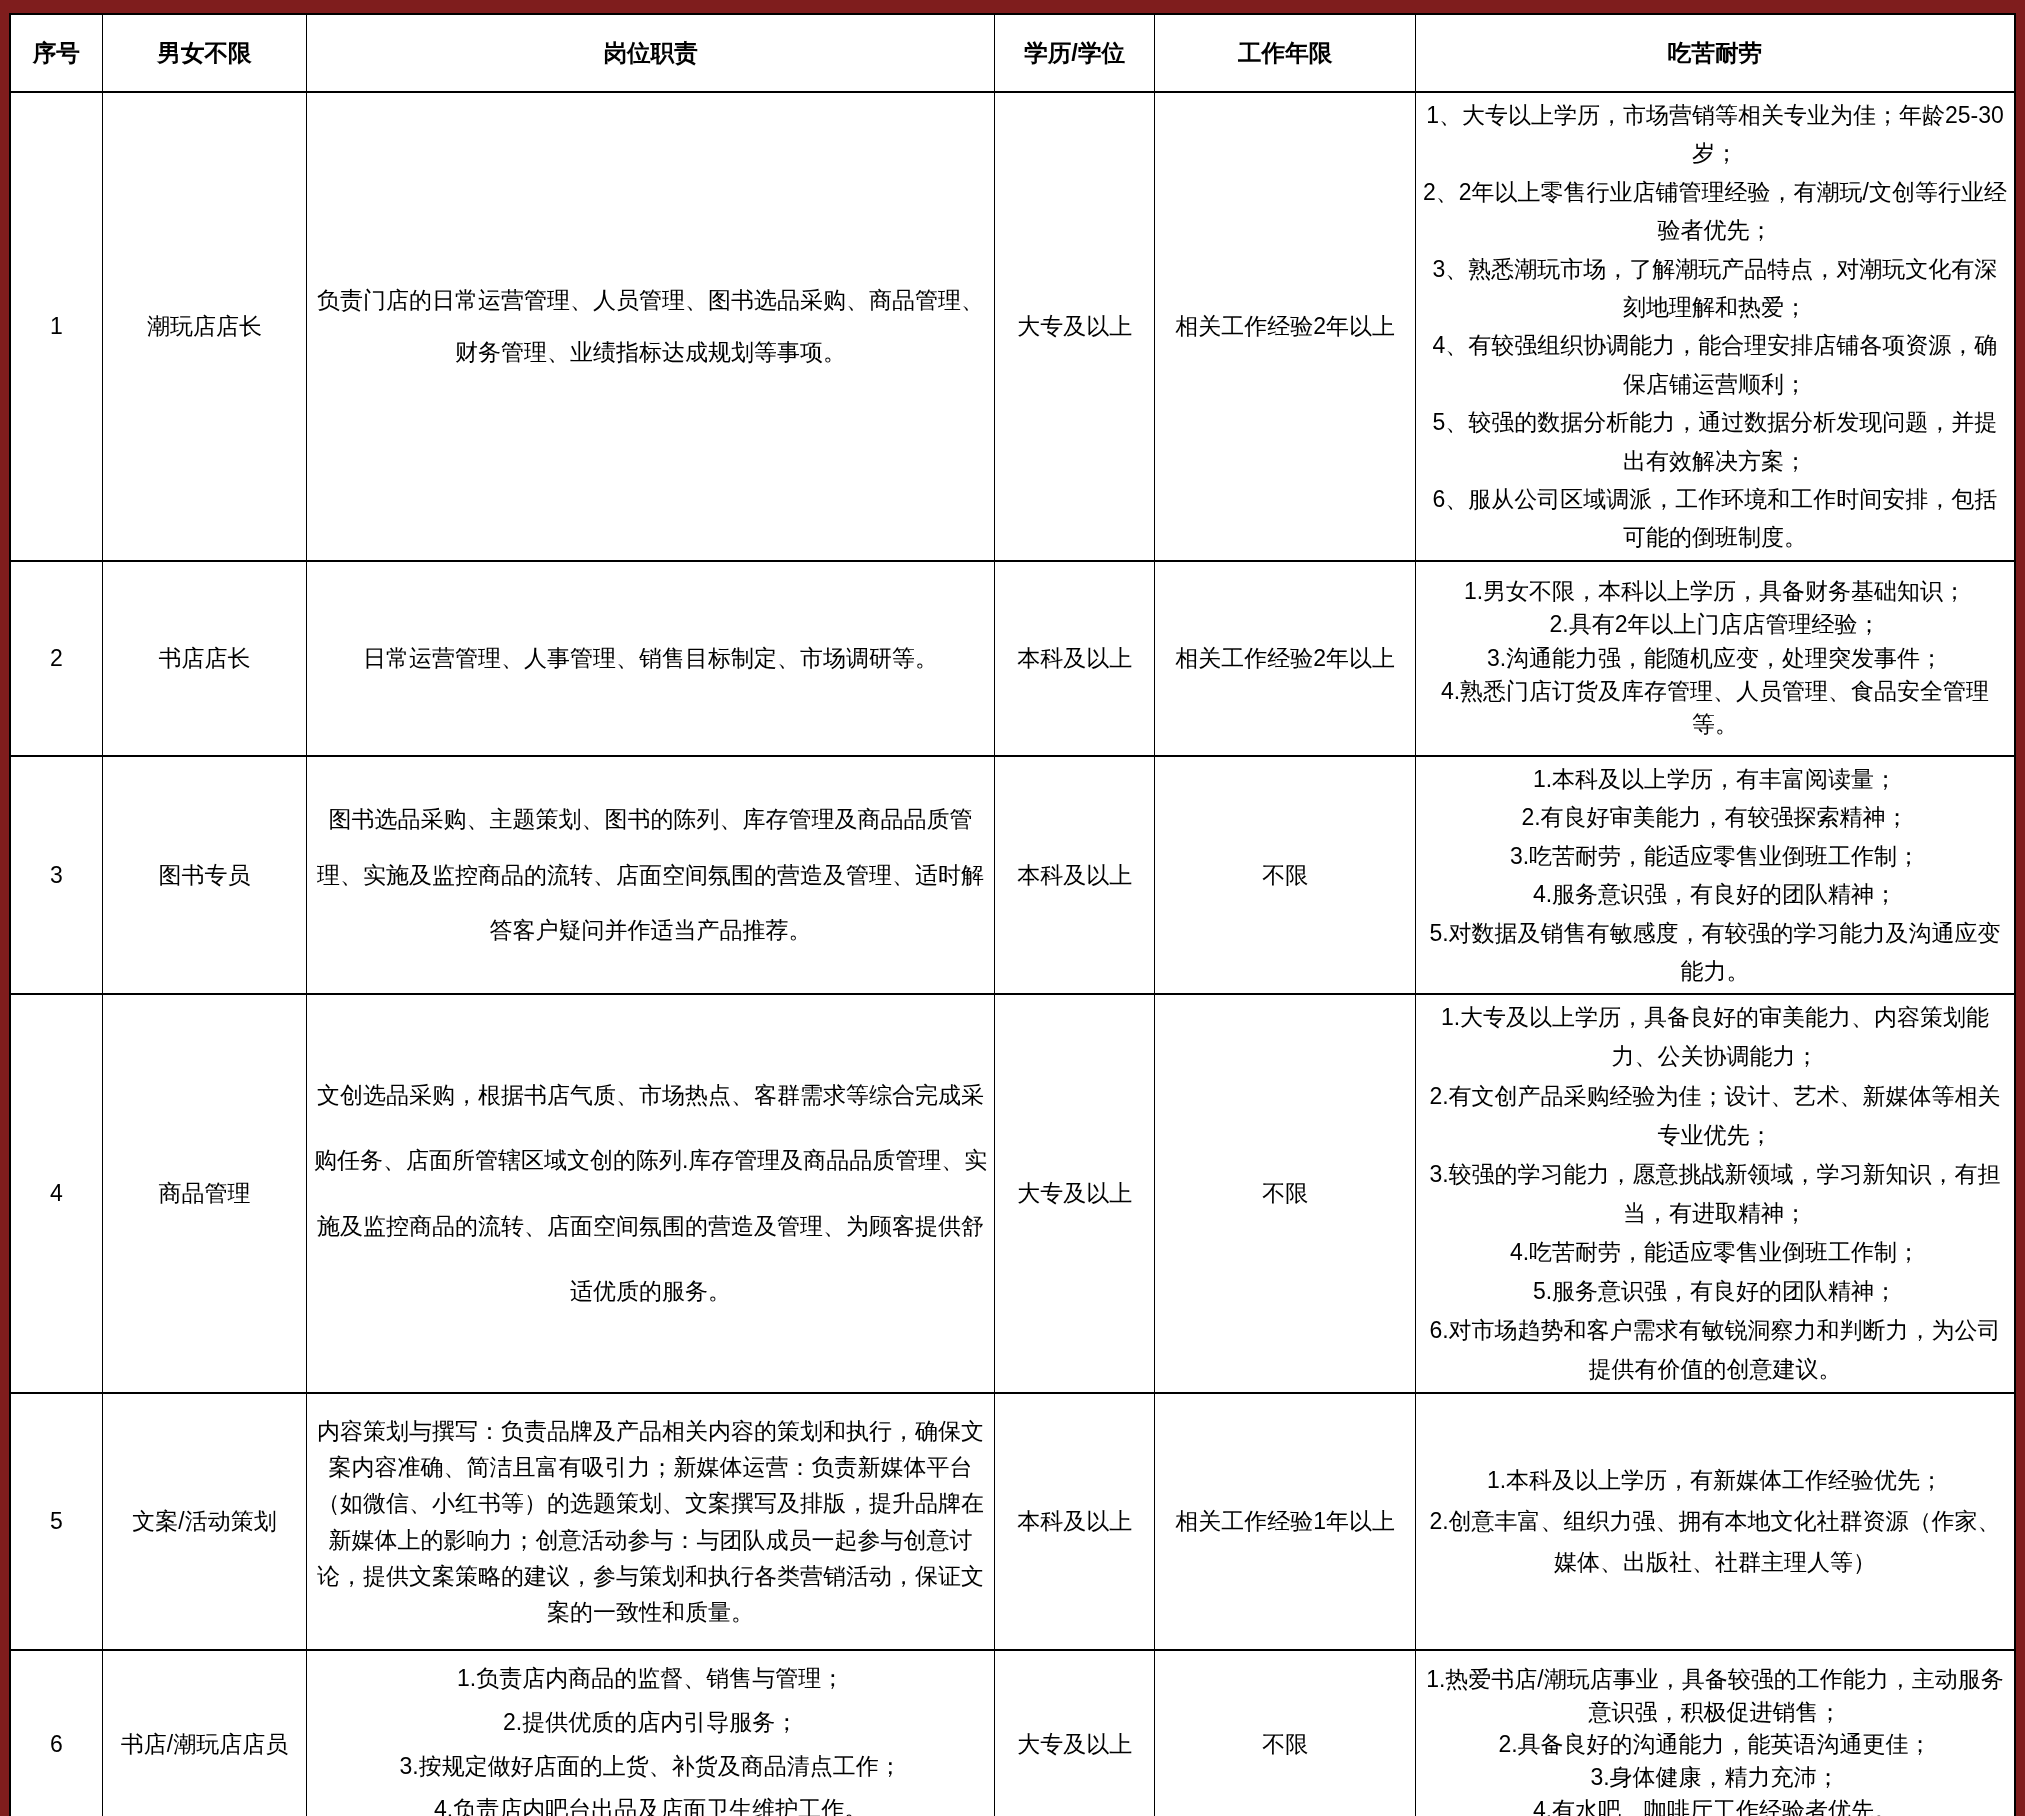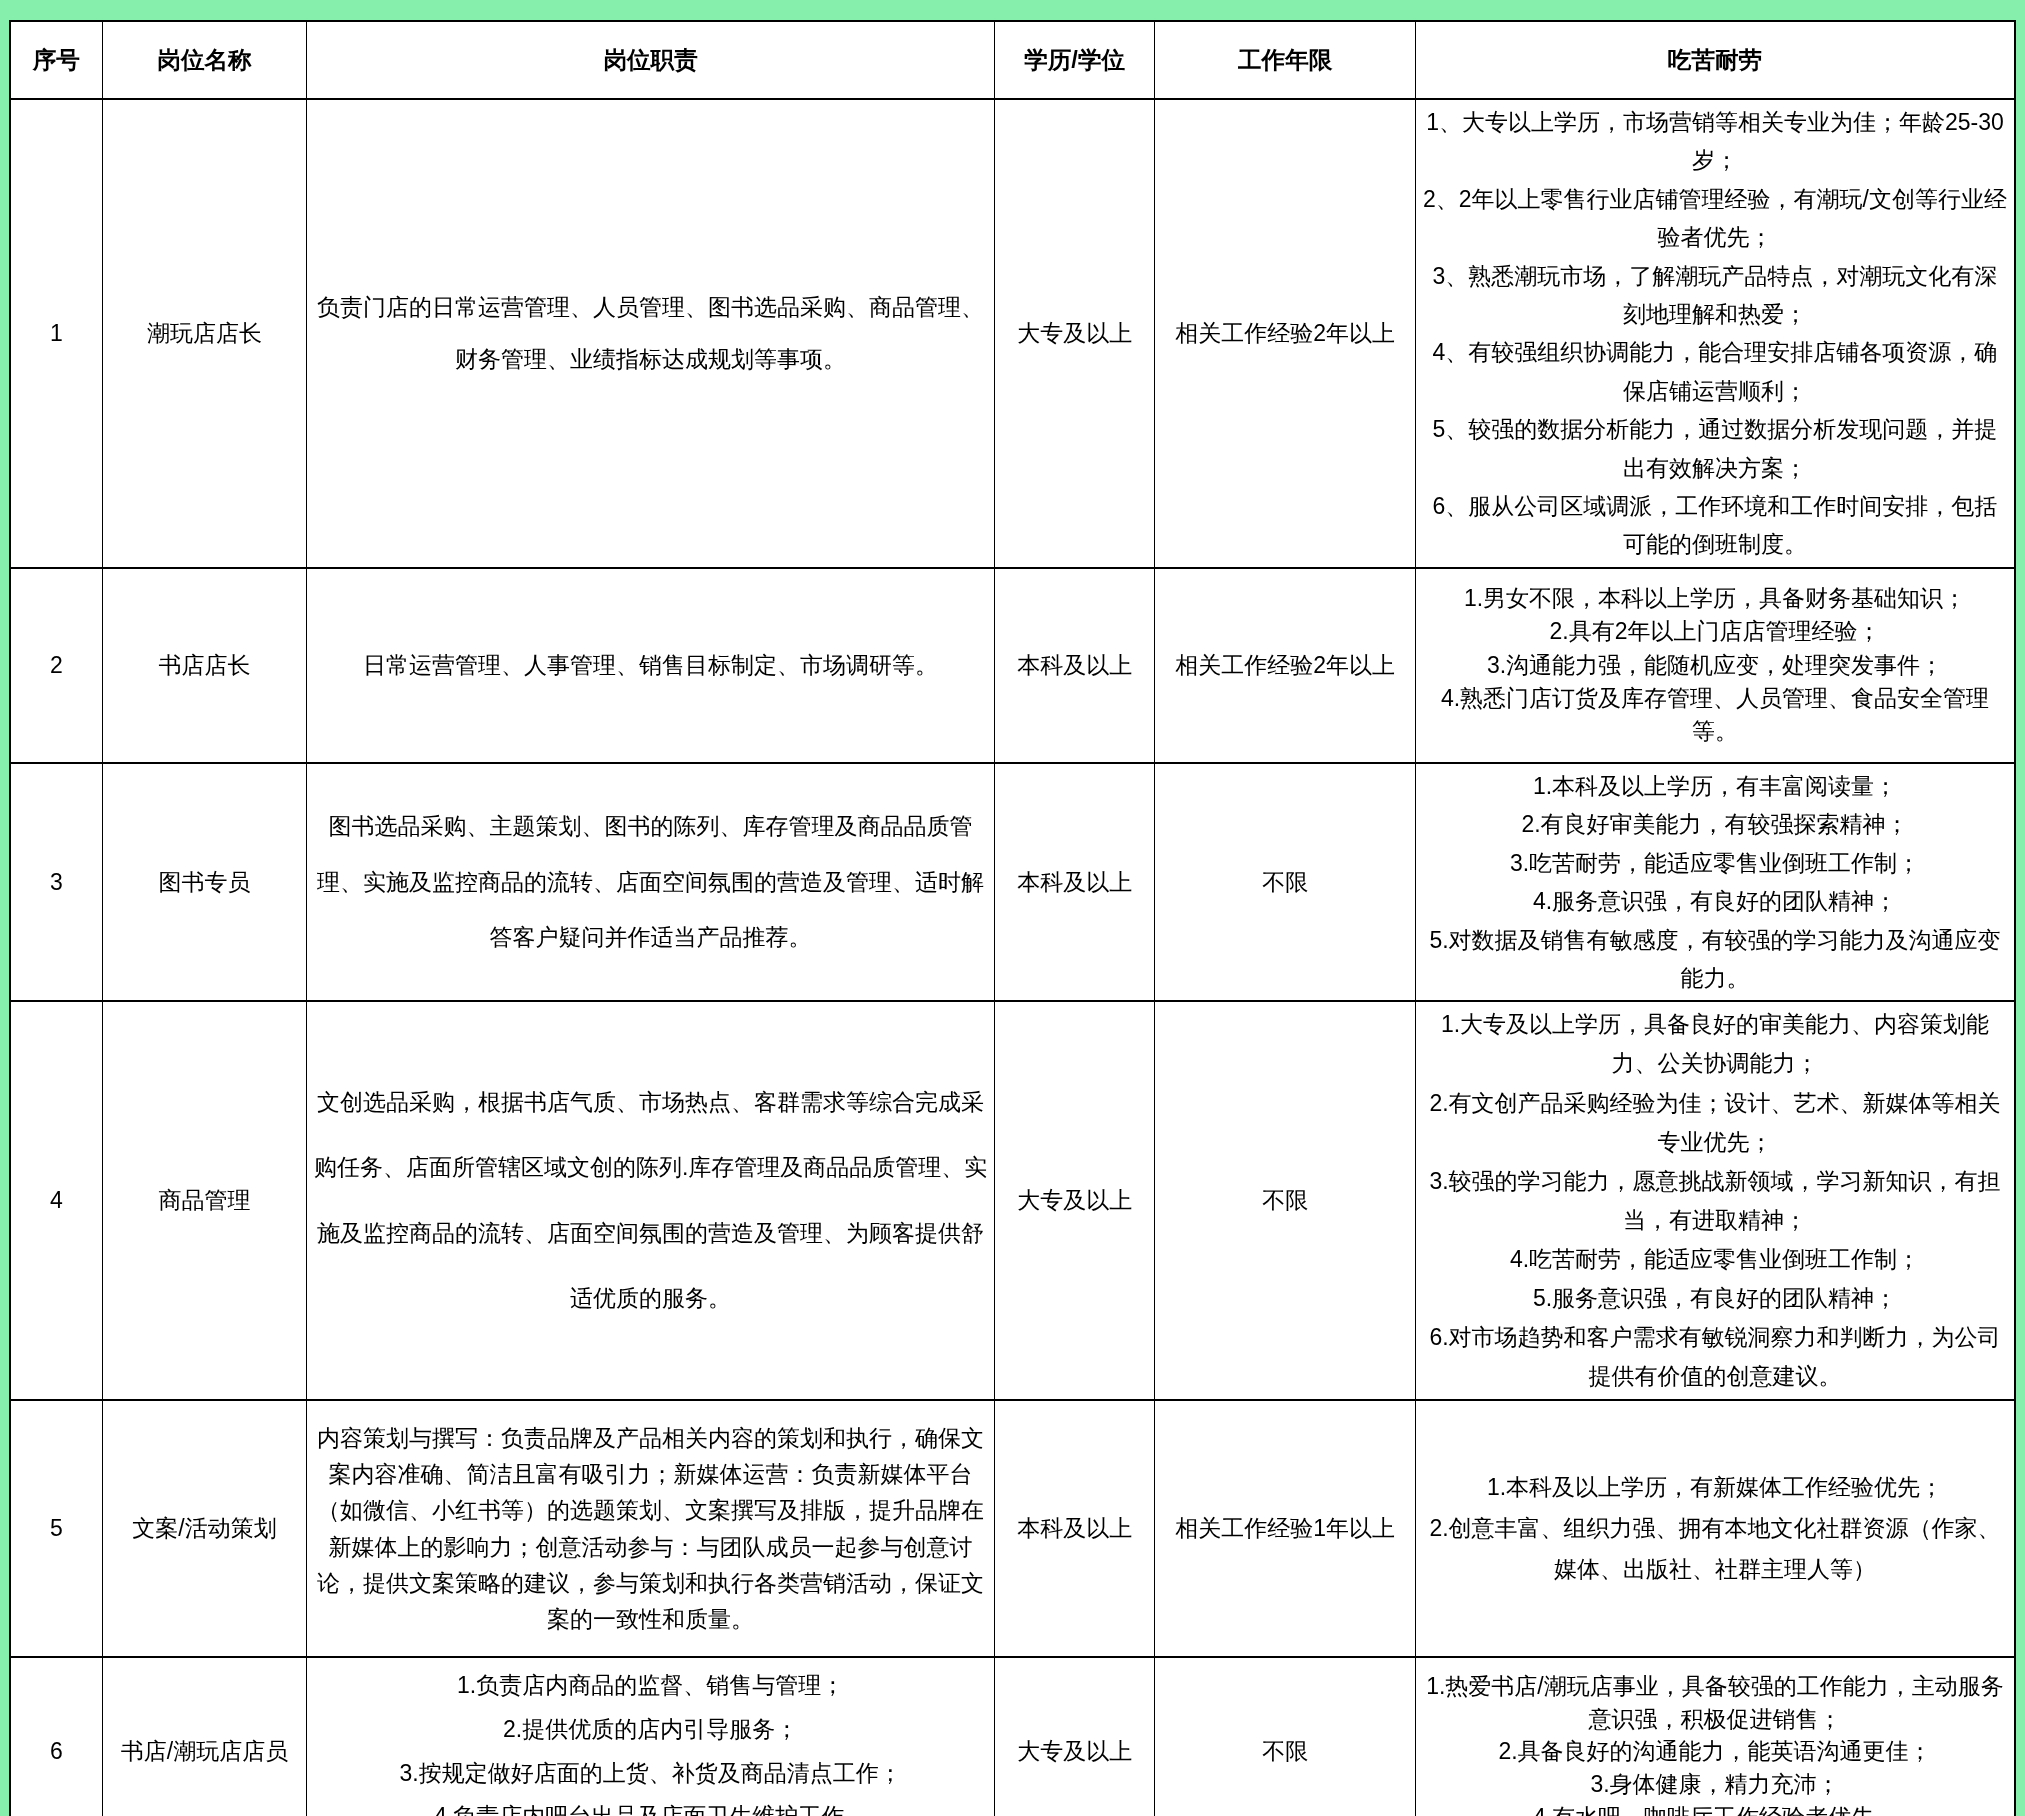--- a/index.html
+++ b/index.html
@@ -5,23 +5,23 @@
   html, body {
     margin: 0;
     padding: 0;
     background: #ffffff;
     font-family: "Liberation Sans", "DejaVu Sans", sans-serif;
     color: #000000;
   }
   .sheet {
     width: 2025px;
     height: 1817px;
-    background: #86efac;
+    background: #7f1d1d;
     box-sizing: border-box;
-    padding: 20px 9px;
+    padding: 13px 9px;
   }
   table.job-table {
     border-collapse: collapse;
     table-layout: fixed;
     width: 2007px;
     border: 2.3px solid #000000;
     background: #ffffff;
   }
   table.job-table td, table.job-table th {
     border-left: 1.5px solid #000000;
@@ -77,21 +77,21 @@
       <col style="width:4.6%">
       <col style="width:10.2%">
       <col style="width:34.3%">
       <col style="width:8.0%">
       <col style="width:13.0%">
       <col style="width:29.9%">
     </colgroup>
     <tbody>
         <tr class="h-row">
       <th>序号</th>
-      <th>岗位名称</th>
+      <th>男女不限</th>
       <th>岗位职责</th>
       <th>学历/学位</th>
       <th>工作年限</th>
       <th>吃苦耐劳</th>
     </tr>
 
     <tr class="row-1">
       <td class="c-center">1</td>
       <td class="c-center">潮玩店店长</td>
       <td class="c-left duty-1">负责门店的日常运营管理、人员管理、图书选品采购、商品管理、财务管理、业绩指标达成规划等事项。</td>

